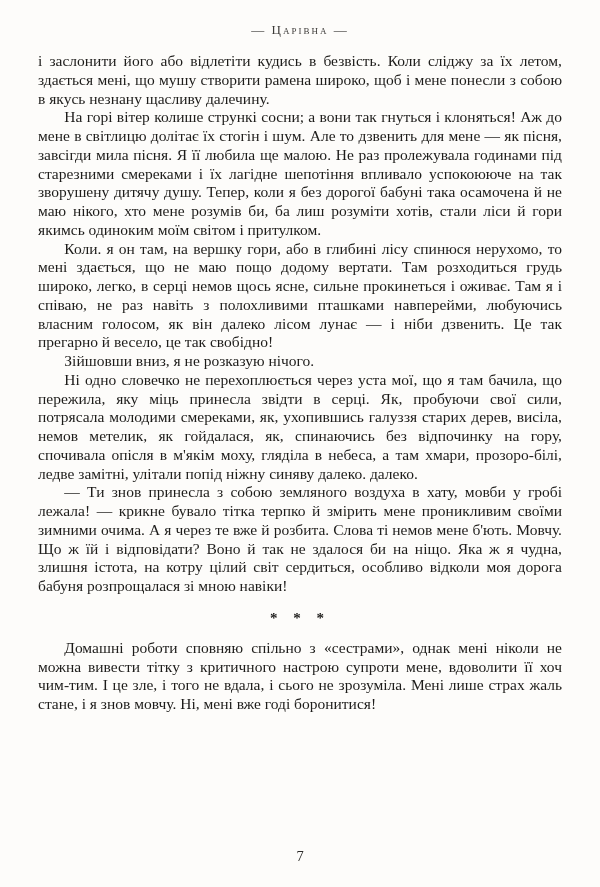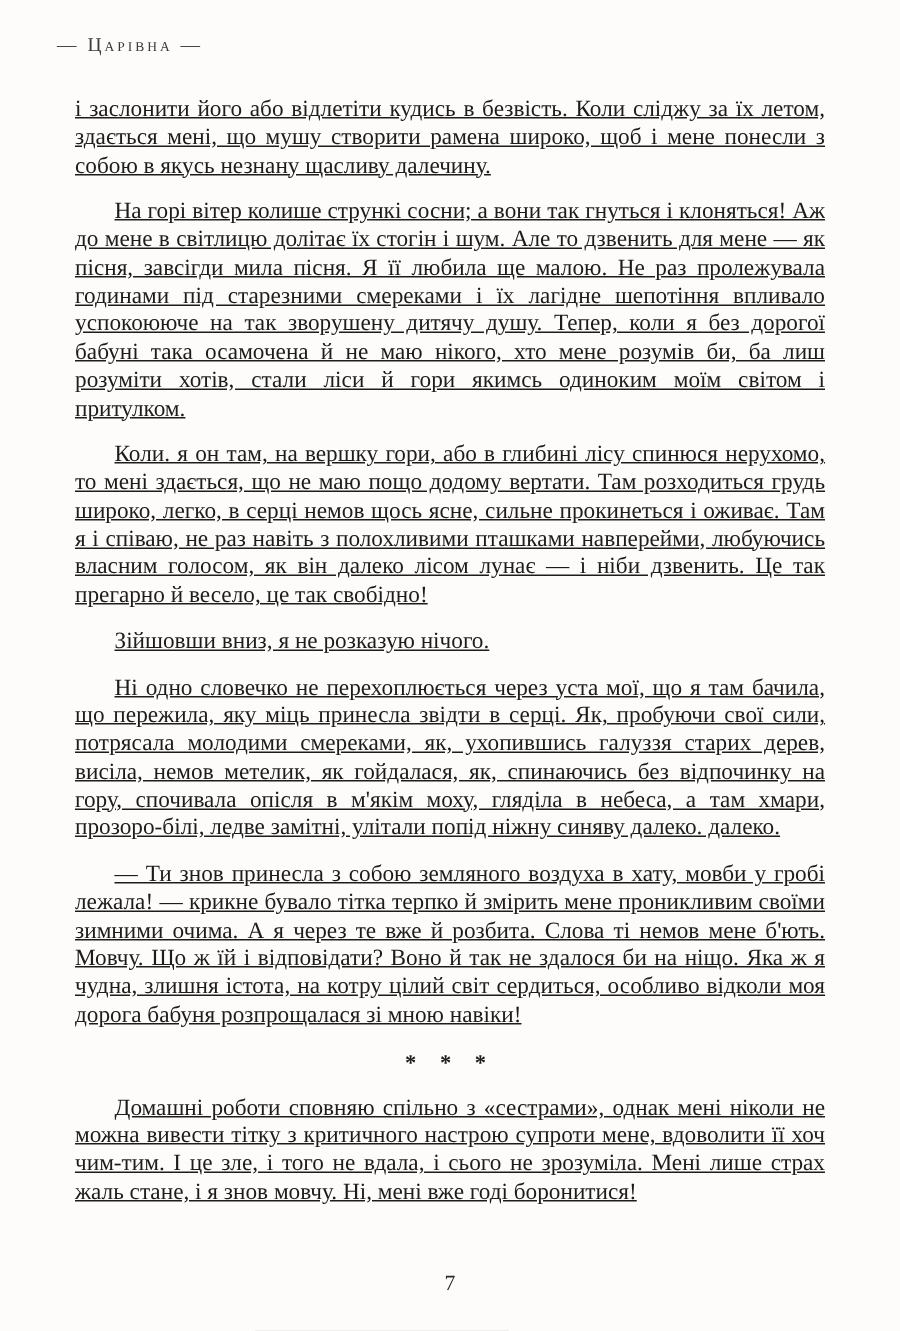--- a/index.html
+++ b/index.html
@@ -15,39 +15,38 @@
     background: #fdfcfa;
     box-sizing: border-box;
     padding: 18px 38px 22px 38px;
     display: flex;
     flex-direction: column;
     font-family: "Liberation Serif", "DejaVu Serif", serif;
     color: #1d1c1a;
     overflow: hidden;
   }
   .page-header {
-    text-align: left;
+    text-align: center;
     font-size: 13px;
     letter-spacing: 2px;
     color: #3c3a38;
     font-variant: small-caps;
     padding: 4px 0 14px 0;
     flex: 0 0 auto;
   }
   .page-body {
     flex: 1 1 auto;
     font-size: 15.5px;
     line-height: 1.21;
     text-align: justify;
     overflow: hidden;
   }
   .para {
-    margin: 12px;
+    margin: 0;
     text-indent: 1.7em;
-    text-decoration: underline;
   }
   .para.no-indent {
     text-indent: 0;
   }
   .separator {
     text-align: center;
     font-weight: bold;
     letter-spacing: 6px;
     font-size: 15px;
     margin: 13px 0 12px 0;

